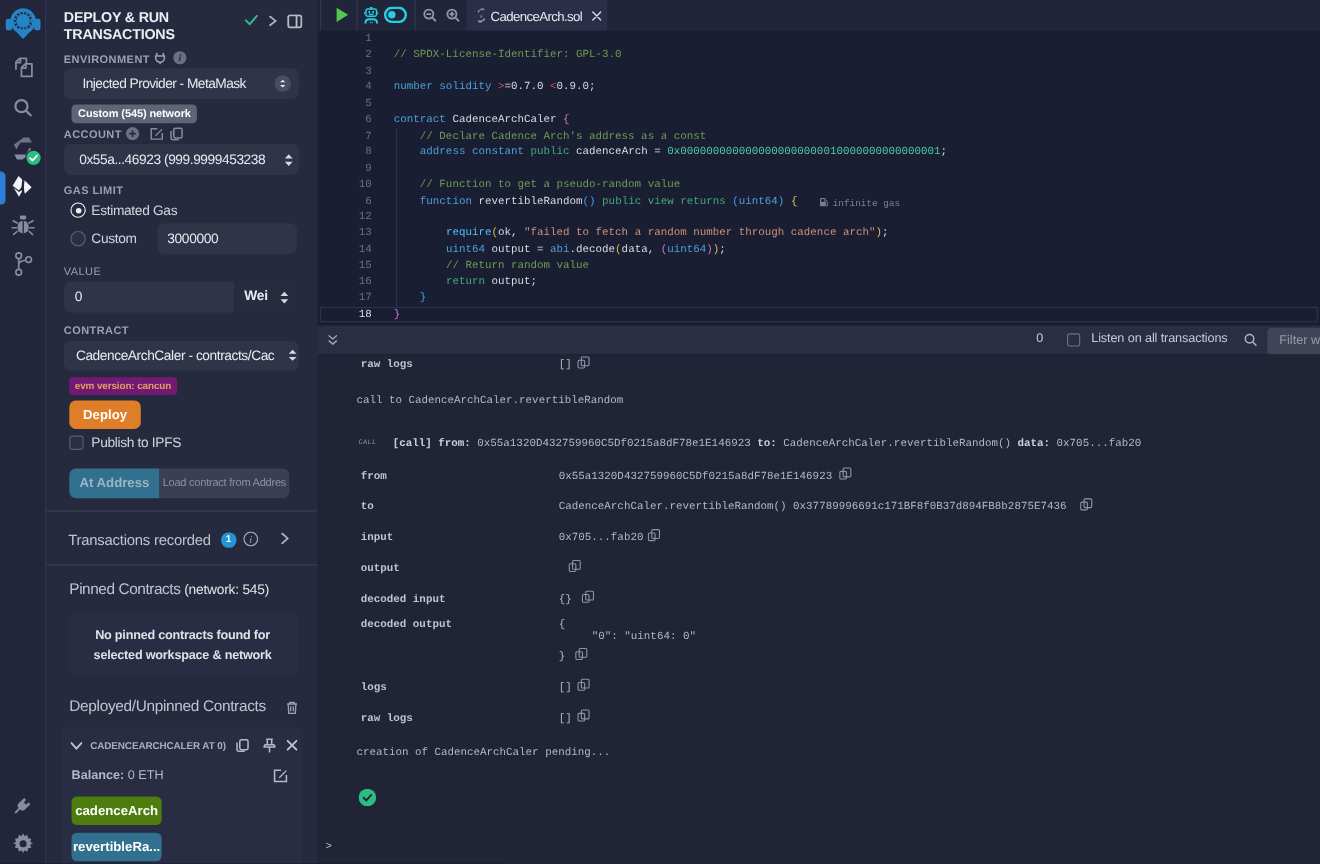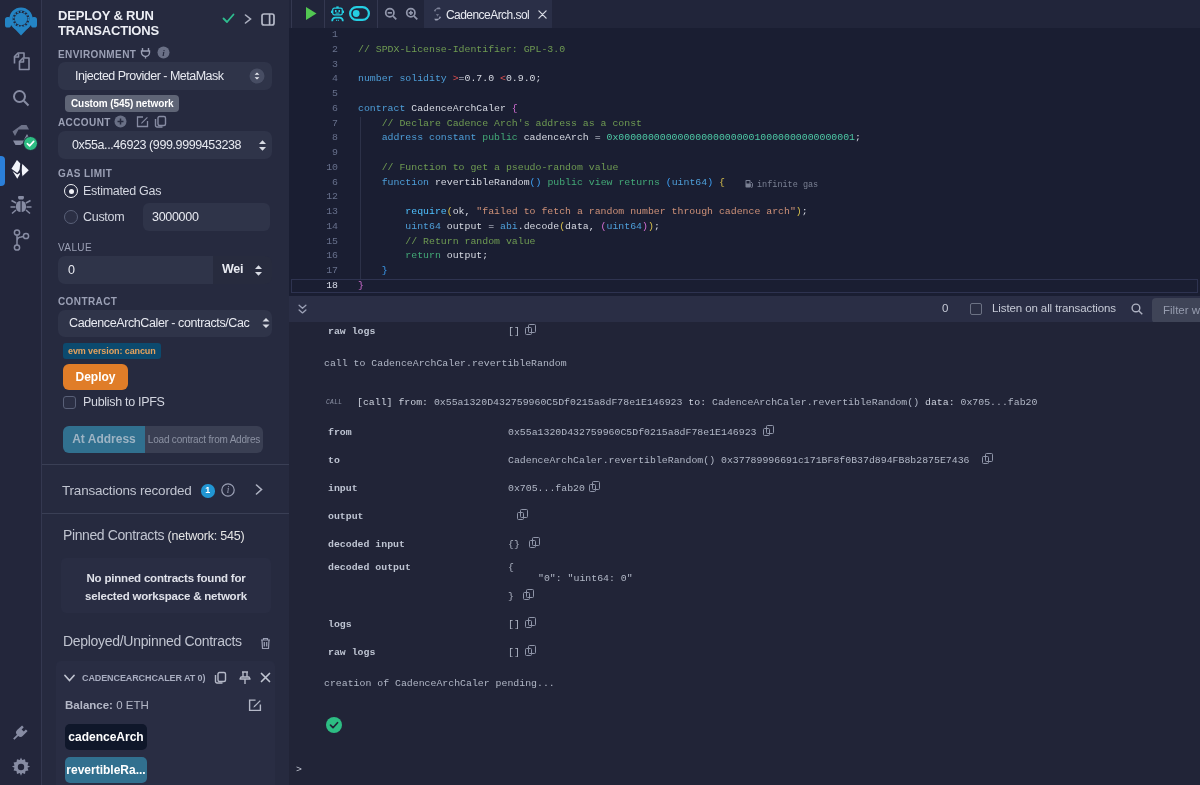--- a/index.html
+++ b/index.html
@@ -27,21 +27,21 @@
 n { color:#4ec9a6;margin-top:39px; }
 m { color:#d7ba7d; }
 s2 { color:#ce9178; text-decoration:none; }
 q1 { color:#4fc1ff; }
 o { color:#d56fd5; }
 y { color:#d8c04c; }
 b1 { color:#3da0f5; }
 k,g,r,n,m,s2,q1,o,y,b1,i1 { font-style:normal; font-weight:normal; }
 .trow { position:absolute; white-space:pre; font-family:"Liberation Mono",monospace; font-size:9.87px; line-height:14px; color:#b2b8c7; }
 .tb { font-weight:700; color:#bfc5d3; }
-tb { font-weight:400; color:#ccd1dd; font-style:normal; }
+tb { font-weight:700; color:#ccd1dd; font-style:normal; }
 .cpy { position:absolute; width:7px; height:8px; border:1px solid #8f95a8; border-radius:1.5px; background:#212437; z-index:2; }
 .cpy::after { content:""; position:absolute; left:2px; top:-4px; width:6px; height:7px; border:1px solid #8f95a8; border-radius:1.5px; z-index:-1; }
 </style>
 </head>
 <body>
 <div class="abs" id="iconbar">
 
   <svg class="abs" style="left:5px;top:6px" width="32" height="30" viewBox="0 0 32 30">
     <g fill="#2484c4">
       <circle cx="16" cy="13" r="10" fill="none" stroke="#2484c4" stroke-width="3.2"></circle>
@@ -182,21 +182,21 @@
   <svg class="abs" style="left:212px;top:264px" width="9" height="13" viewBox="0 0 9 13" fill="#d7dae3">
       <path d="M1 5 L4.5 1.2 L8 5 Z M1 8 L4.5 11.8 L8 8 Z"></path>
     </svg>
 
   <div class="abs label" style="left:16px;top:296px;font-weight:700">CONTRACT</div>
   <div class="abs sel" style="left:16px;top:310px;width:214px;height:27px"></div>
   <div class="abs" style="left:27px;top:316px;color:#e8eaf1;font-size:12.5px;letter-spacing:-0.4px;width:196px;overflow:hidden;white-space:nowrap">CadenceArchCaler - contracts/Cac</div>
   <svg class="abs" style="left:220px;top:317px" width="8" height="12" viewBox="0 0 8 12" fill="#d7dae3">
       <path d="M0.5 4.5 L4 1 L7.5 4.5 Z M0.5 7.5 L4 11 L7.5 7.5 Z"></path>
     </svg>
-  <div class="abs" style="left:21px;top:343px;height:16px;padding:0 5px;background:#0c4a6e;border-radius:3px;color:#e5a25d;font-size:9px;font-weight:700;line-height:16px;letter-spacing:-0.1px">evm version: cancun</div>
+  <div class="abs" style="left:21px;top:343px;height:16px;padding:0 5px;background:#701a75;border-radius:3px;color:#e5a25d;font-size:9px;font-weight:700;line-height:16px;letter-spacing:-0.1px">evm version: cancun</div>
 
   <div class="abs" style="left:21px;top:364px;width:65px;height:26px;background:#e07d28;border-radius:6px;color:#fff;font-size:12px;font-weight:700;text-align:center;line-height:26px">Deploy</div>
   <div class="abs" style="left:21px;top:396px;width:13px;height:13px;border:1px solid #596078;border-radius:3px;background:#2b2f44"></div>
   <div class="abs" style="left:41px;top:395px;color:#d3d6e0;font-size:12.5px;letter-spacing:-0.3px">Publish to IPFS</div>
 
   <div class="abs" style="left:21px;top:426px;width:82px;height:27px;background:#31708f;border-radius:6px 0 0 6px;color:#9db4c4;font-size:12px;font-weight:700;text-align:center;line-height:27px">At Address</div>
   <div class="abs" style="left:103px;top:426px;width:118px;height:27px;background:#3a3f53;border-radius:0 6px 6px 0;color:#8c92a3;font-size:10px;line-height:27px;text-align:center;white-space:nowrap;overflow:hidden;letter-spacing:-0.2px">Load contract from Addres</div>
 
   <div class="abs" style="left:0;top:464px;width:247px;height:1px;background:#3a3f55"></div>
 
@@ -233,21 +233,21 @@
       <path d="M3 1 h6 M4 1 v5 M8 1 v5 M2 6 h8 l1 2 H1 Z M6 8 v5" stroke-linejoin="round"></path>
     </svg>
   <svg class="abs" style="left:218px;top:672px" width="11" height="11" viewBox="0 0 11 11" stroke="#c0c4d0" stroke-width="1.7" stroke-linecap="round">
       <path d="M1.5 1.5 L9.5 9.5 M9.5 1.5 L1.5 9.5"></path>
     </svg>
   <div class="abs" style="left:23px;top:699px;color:#b4b8c7;font-size:11.5px"><b>Balance:</b> 0 ETH</div>
   <svg class="abs" style="left:206px;top:698px" width="14" height="14" viewBox="0 0 13 13" fill="none" stroke="#b5b9c8" stroke-width="1.3">
       <path d="M11.5 6 V11.5 H1.5 V2 H7"></path>
       <path d="M5.5 7.5 L11 2 l0.8 0.8 L6.3 8.3 l-1.3 0.5 Z" fill="#b5b9c8" stroke="none"></path>
     </svg>
-  <div class="abs" style="left:23px;top:724px;width:82px;height:26px;background:#0f172a;border-radius:5px;color:#fff;font-size:12px;font-weight:700;text-align:center;line-height:26px">cadenceArch</div>
+  <div class="abs" style="left:23px;top:724px;width:82px;height:26px;background:#4d7c0f;border-radius:5px;color:#fff;font-size:12px;font-weight:700;text-align:center;line-height:26px">cadenceArch</div>
   <div class="abs" style="left:23px;top:757px;width:82px;height:26px;background:#31708f;border-radius:5px;color:#fff;font-size:12px;font-weight:700;text-align:center;line-height:26px">revertibleRa...</div>
 </div>
 <div class="abs" id="toolbar">
   <div class="abs" style="left:2px;top:0;width:1px;height:28px;background:#343850"></div>
   <svg class="abs" style="left:16px;top:6px" width="12" height="15" viewBox="0 0 12 15" fill="#52c752">
       <path d="M1 1 L11.5 7.5 L1 14 Z"></path>
     </svg>
   <div class="abs" style="left:35px;top:0;width:1px;height:28px;background:#343850"></div>
 
   <svg class="abs" style="left:42px;top:6px" width="13" height="16" viewBox="0 0 13 16" fill="none" stroke="#25cfe3" stroke-width="1.3">

